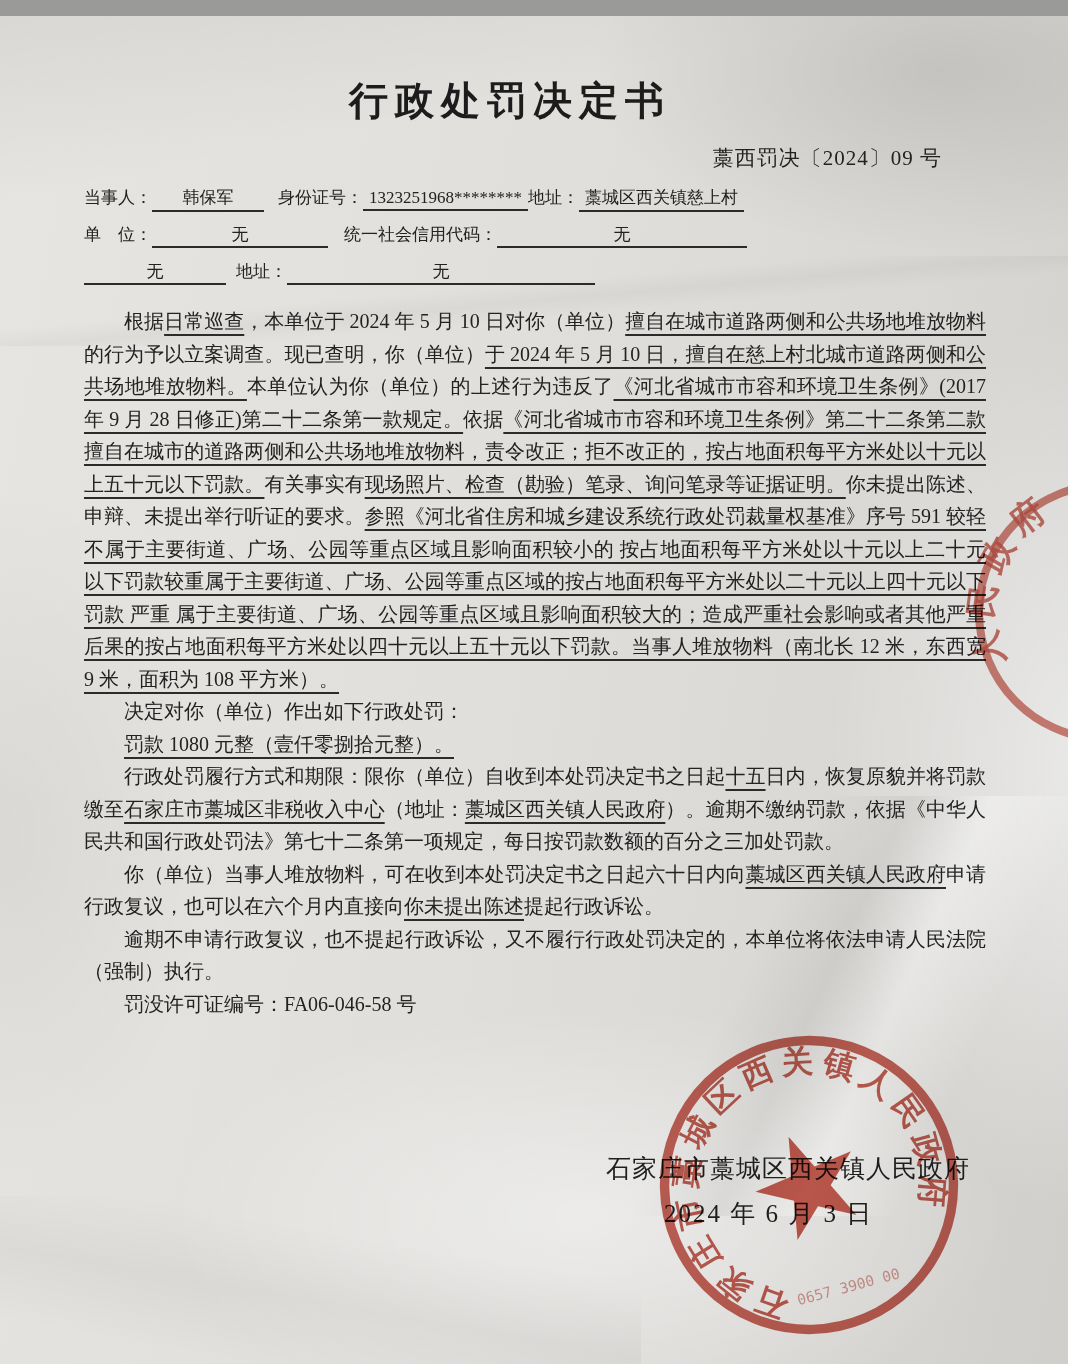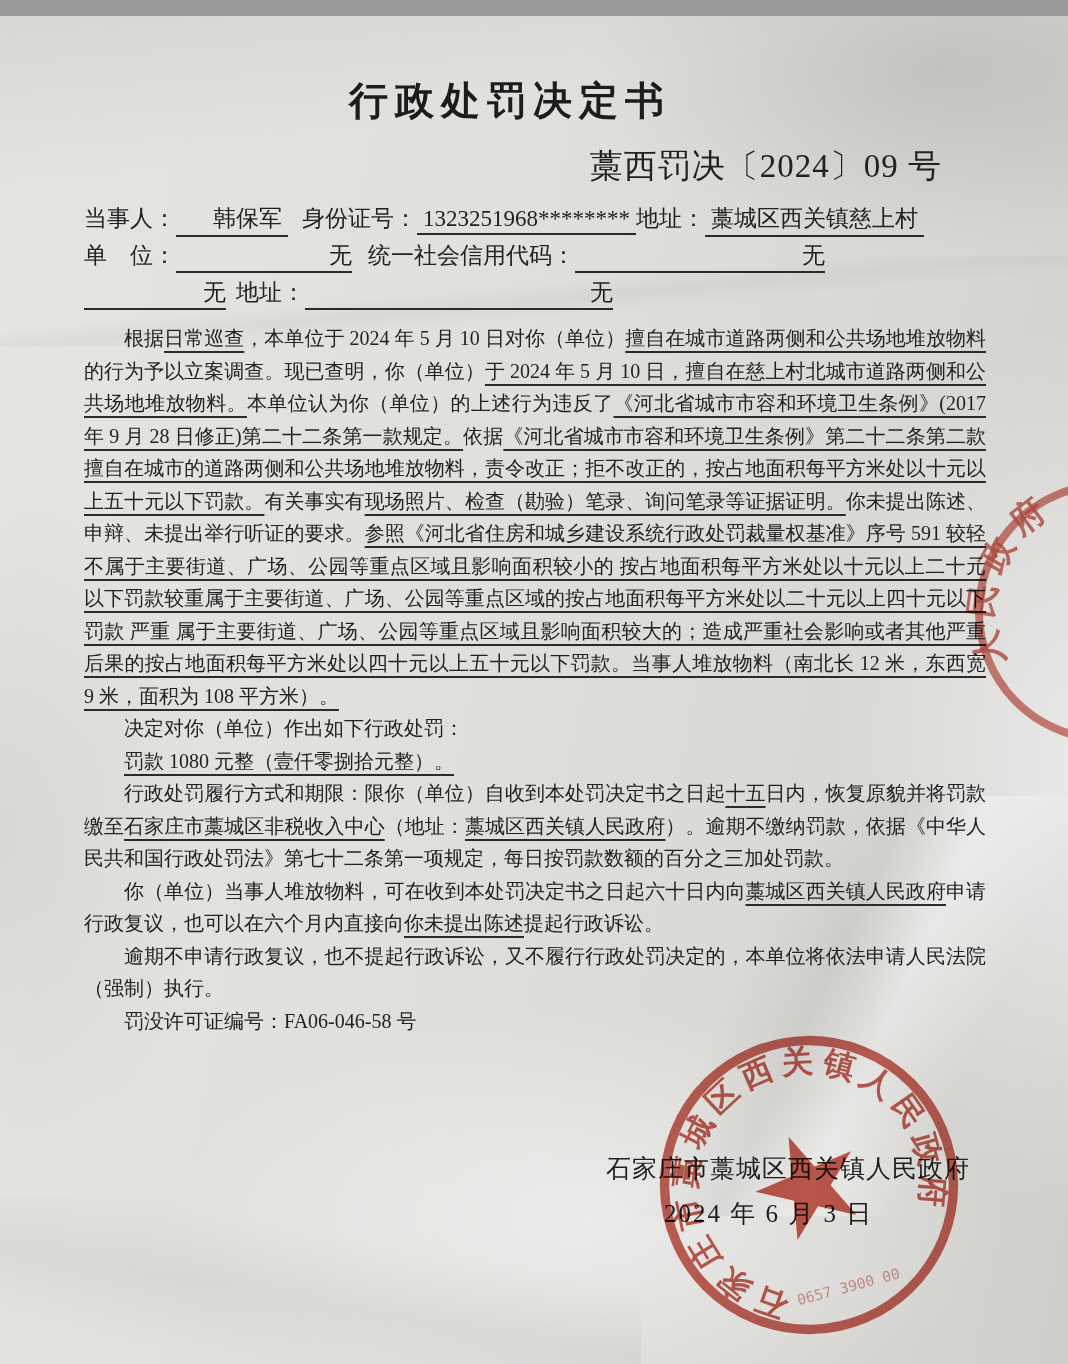--- a/index.html
+++ b/index.html
@@ -35,30 +35,30 @@
     font-family:"Liberation Sans","DejaVu Sans",sans-serif;
     font-weight:bold;
     font-size:39px;
     letter-spacing:7px;
     color:#1c1c1c;
   }
   .doc-number{
     margin-top:16px;
     text-align:right;
     padding-right:44px;
-    font-size:33px;
+    font-size:21px;
     letter-spacing:1px;
   }
 
-  .fields{margin-top:14px;font-size:23px;}
+  .fields{margin-top:14px;font-size:17px;}
   .frow{display:flex;align-items:baseline;height:37px;white-space:nowrap;}
   .flabel{flex:none;}
   .fval{
     display:inline-block;
-    text-align:right;
+    text-align:center;
     border-bottom:2px solid #2b2b2b;
     padding:0 6px 1px 6px;
   }
   .fval.fixed{padding:0;}
 
   .body-text{margin-top:8px;font-size:20px;line-height:32.5px;text-align:justify;}
   .body-text p{margin:0;text-indent:2em;}
   .u{
     text-decoration:underline;
     text-decoration-thickness:1.6px;

